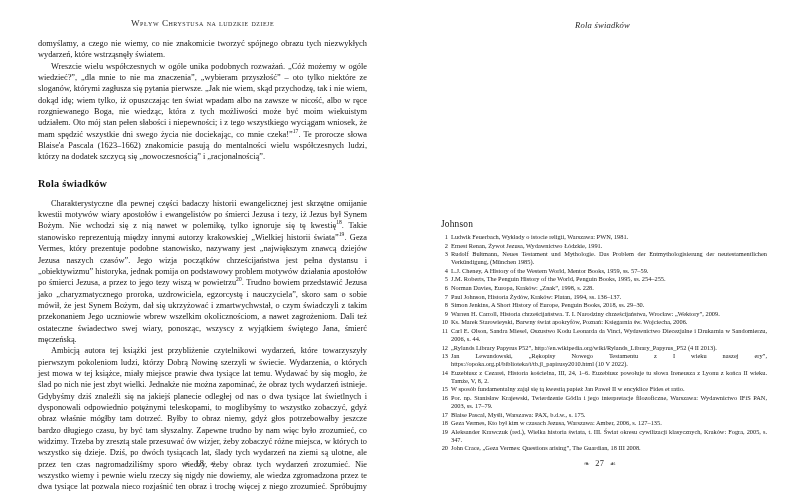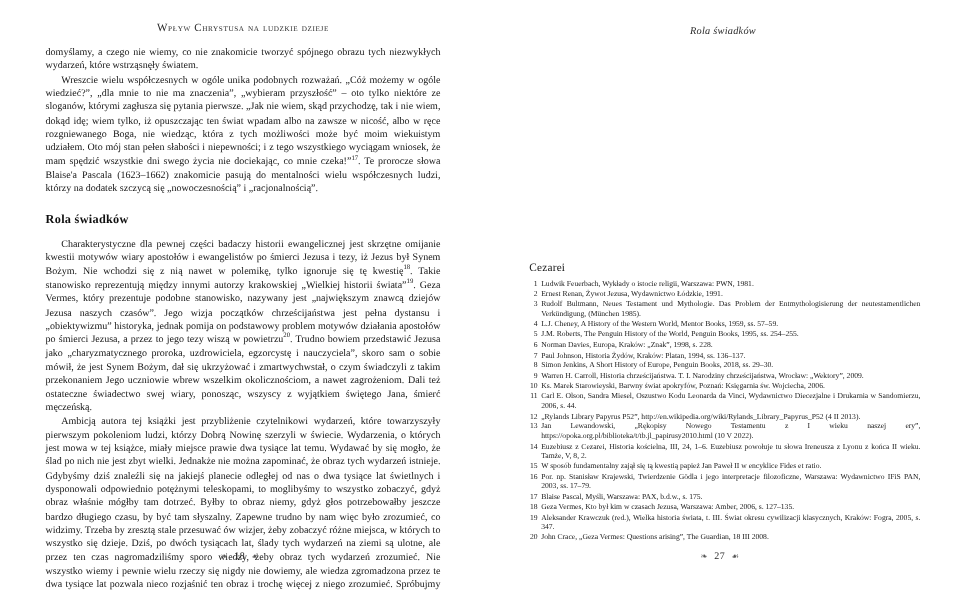--- a/index.html
+++ b/index.html
@@ -159,21 +159,21 @@
     <div class="folio">
       <span class="orn left">❧</span><span>18</span><span class="orn right">☙</span>
     </div>
   </div>
 
   <div class="page page-right">
 
     <div class="running-head italic">Rola świadków</div>
 
     <div class="notes-wrap">
-      <h3 class="notes-title">Cezarei</h3>
+      <h3 class="notes-title">Johnson</h3>
 
       <ol class="notes">
         <li>
             <span class="num">1</span>
             <span class="txt">Ludwik Feuerbach, Wykłady o istocie religii, Warszawa: PWN, 1981.</span>
           </li>
         <li>
             <span class="num">2</span>
             <span class="txt">Ernest Renan, Żywot Jezusa, Wydawnictwo Łódzkie, 1991.</span>
           </li>

